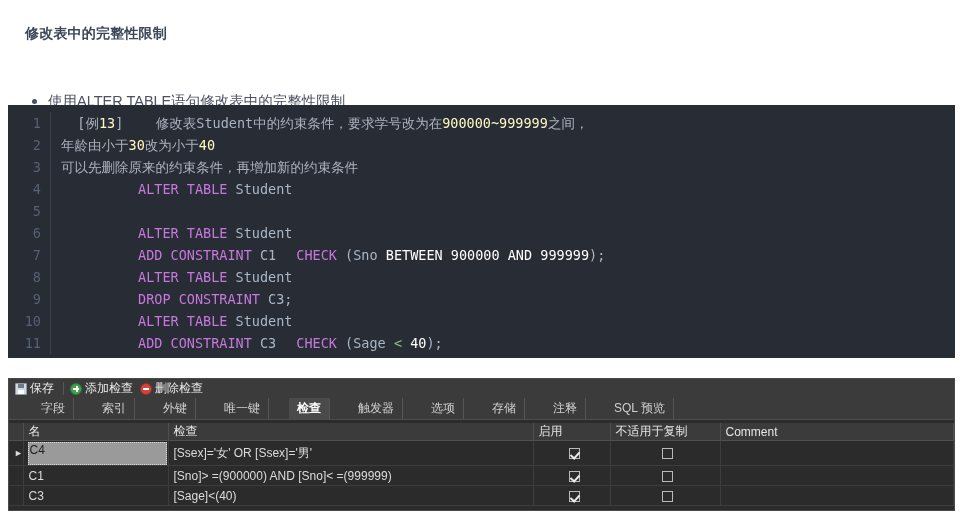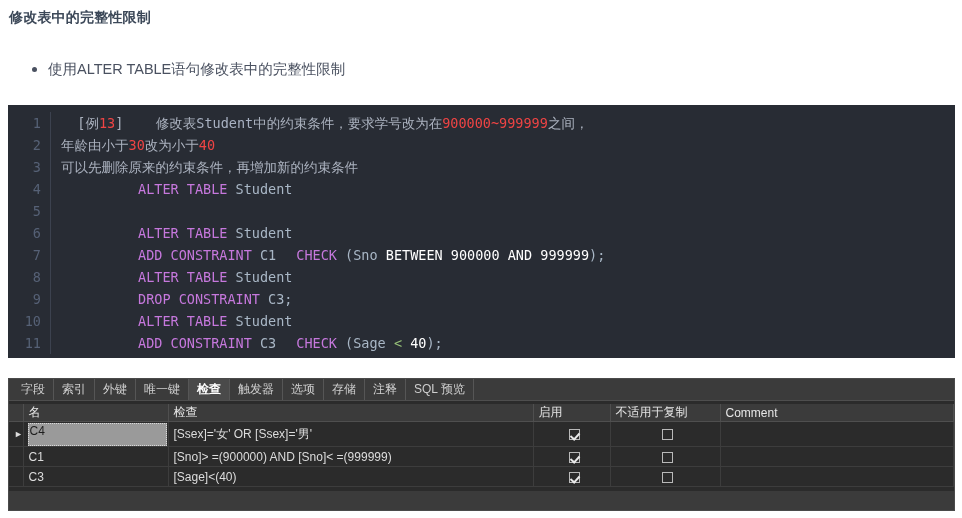--- a/index.html
+++ b/index.html
@@ -7,21 +7,21 @@
     padding: 0;
     background: #ffffff;
     width: 962px;
     height: 518px;
     overflow: hidden;
     font-family: "Liberation Sans", sans-serif;
   }
 
   
   .doc-heading {
-    margin: 0;
+    margin: 16px;
     padding: 9px 0 0 9px;
     font-size: 14px;
     font-weight: bold;
     color: #3c4858;
     letter-spacing: 0.2px;
   }
 
   .bullet-list {
     margin: 0;
     padding: 33px 0 0 32px;
@@ -80,21 +80,21 @@
     width: 1px;
     min-width: 1px;
     align-self: stretch;
     background: #3c424f;
     margin-right: 10px;
   }
   .code-text { color: #abb2bf; }
 
   .tk-kw   { color: #c678dd; margin-left: 12px; }
   .tk-id   { color: #a9b7c6; }
-  .tk-num  { color: #ef4444; }
+  .tk-num  { color: #fef9c3; }
   .tk-grn  { color: #ffffff; }
   .tk-op   { color: #98c379; }
   .tk-plain{ color: #abb2bf; }
   .tk-cn   { color: #a9b2c3; }
 
   
   .panel {
     position: absolute;
     left: 8px;
     top: 378px;
@@ -180,20 +180,21 @@
     border-bottom: 1px solid #4e4e4e;
   }
   .tab {
     display: flex;
     align-items: center;
     padding: 0 8px;
     font-size: 12px;
     color: #cfcfcf;
     border-right: 1px solid #565656;
     white-space: nowrap;
+    margin-left: 20px;
   }
   .tab.active {
     background: #4a4a4a;
     color: #ffffff;
     font-weight: bold;
   }
 
   .grid-wrap {
     background: #2b2b2b;
     padding: 3px 0 0 0;
@@ -325,20 +326,35 @@
   </div>
   <div class="code-line">
     <span class="ln">11</span>
     <span class="ln-sep"></span>
     <span class="code-text"><span class="tk-plain">        </span><span class="tk-kw">ADD CONSTRAINT</span><span class="tk-id"> C3 </span><span class="tk-kw">CHECK</span><span class="tk-id"> (Sage </span><span class="tk-op">&lt;</span><span class="tk-id"> </span><span class="tk-grn">40</span><span class="tk-id">);</span></span>
   </div>
 </div>
 
 <div class="panel">
 
+  <div class="toolbar">
+    <div class="tb-btn">
+      <span class="ic ic-save"></span>
+      <span>保存</span>
+    </div>
+    <div class="tb-sep"></div>
+    <div class="tb-btn">
+      <span class="ic ic-add"></span>
+      <span>添加检查</span>
+    </div>
+    <div class="tb-btn">
+      <span class="ic ic-del"></span>
+      <span>删除检查</span>
+    </div>
+  </div>
 
   <div class="tabbar">
     <div class="tab">
         <span>字段</span>
       </div>
     <div class="tab">
         <span>索引</span>
       </div>
     <div class="tab">
         <span>外键</span>

